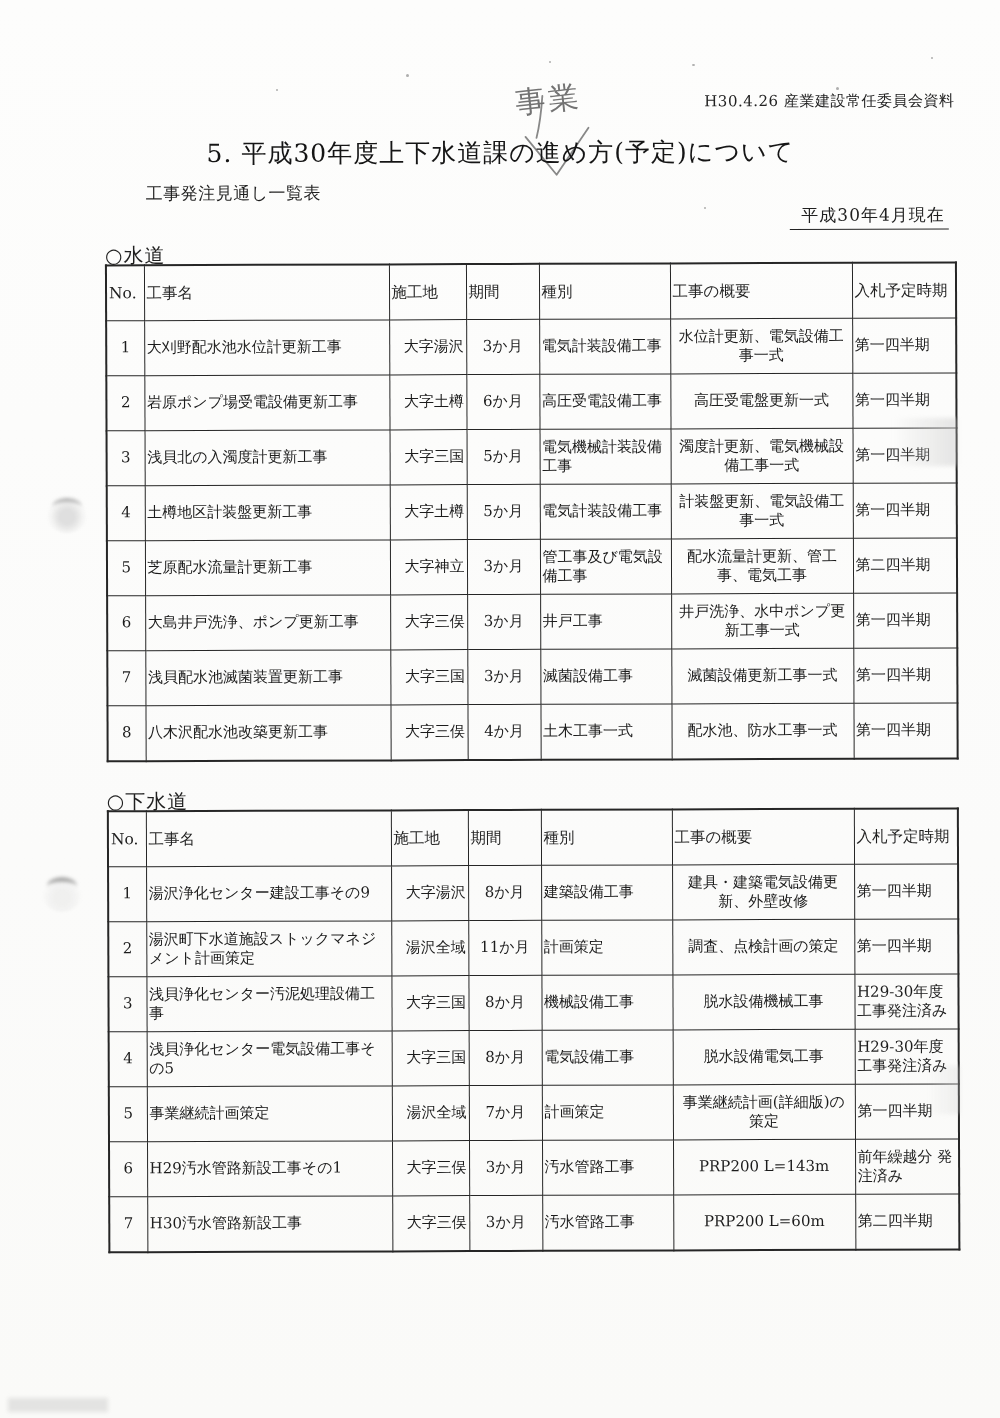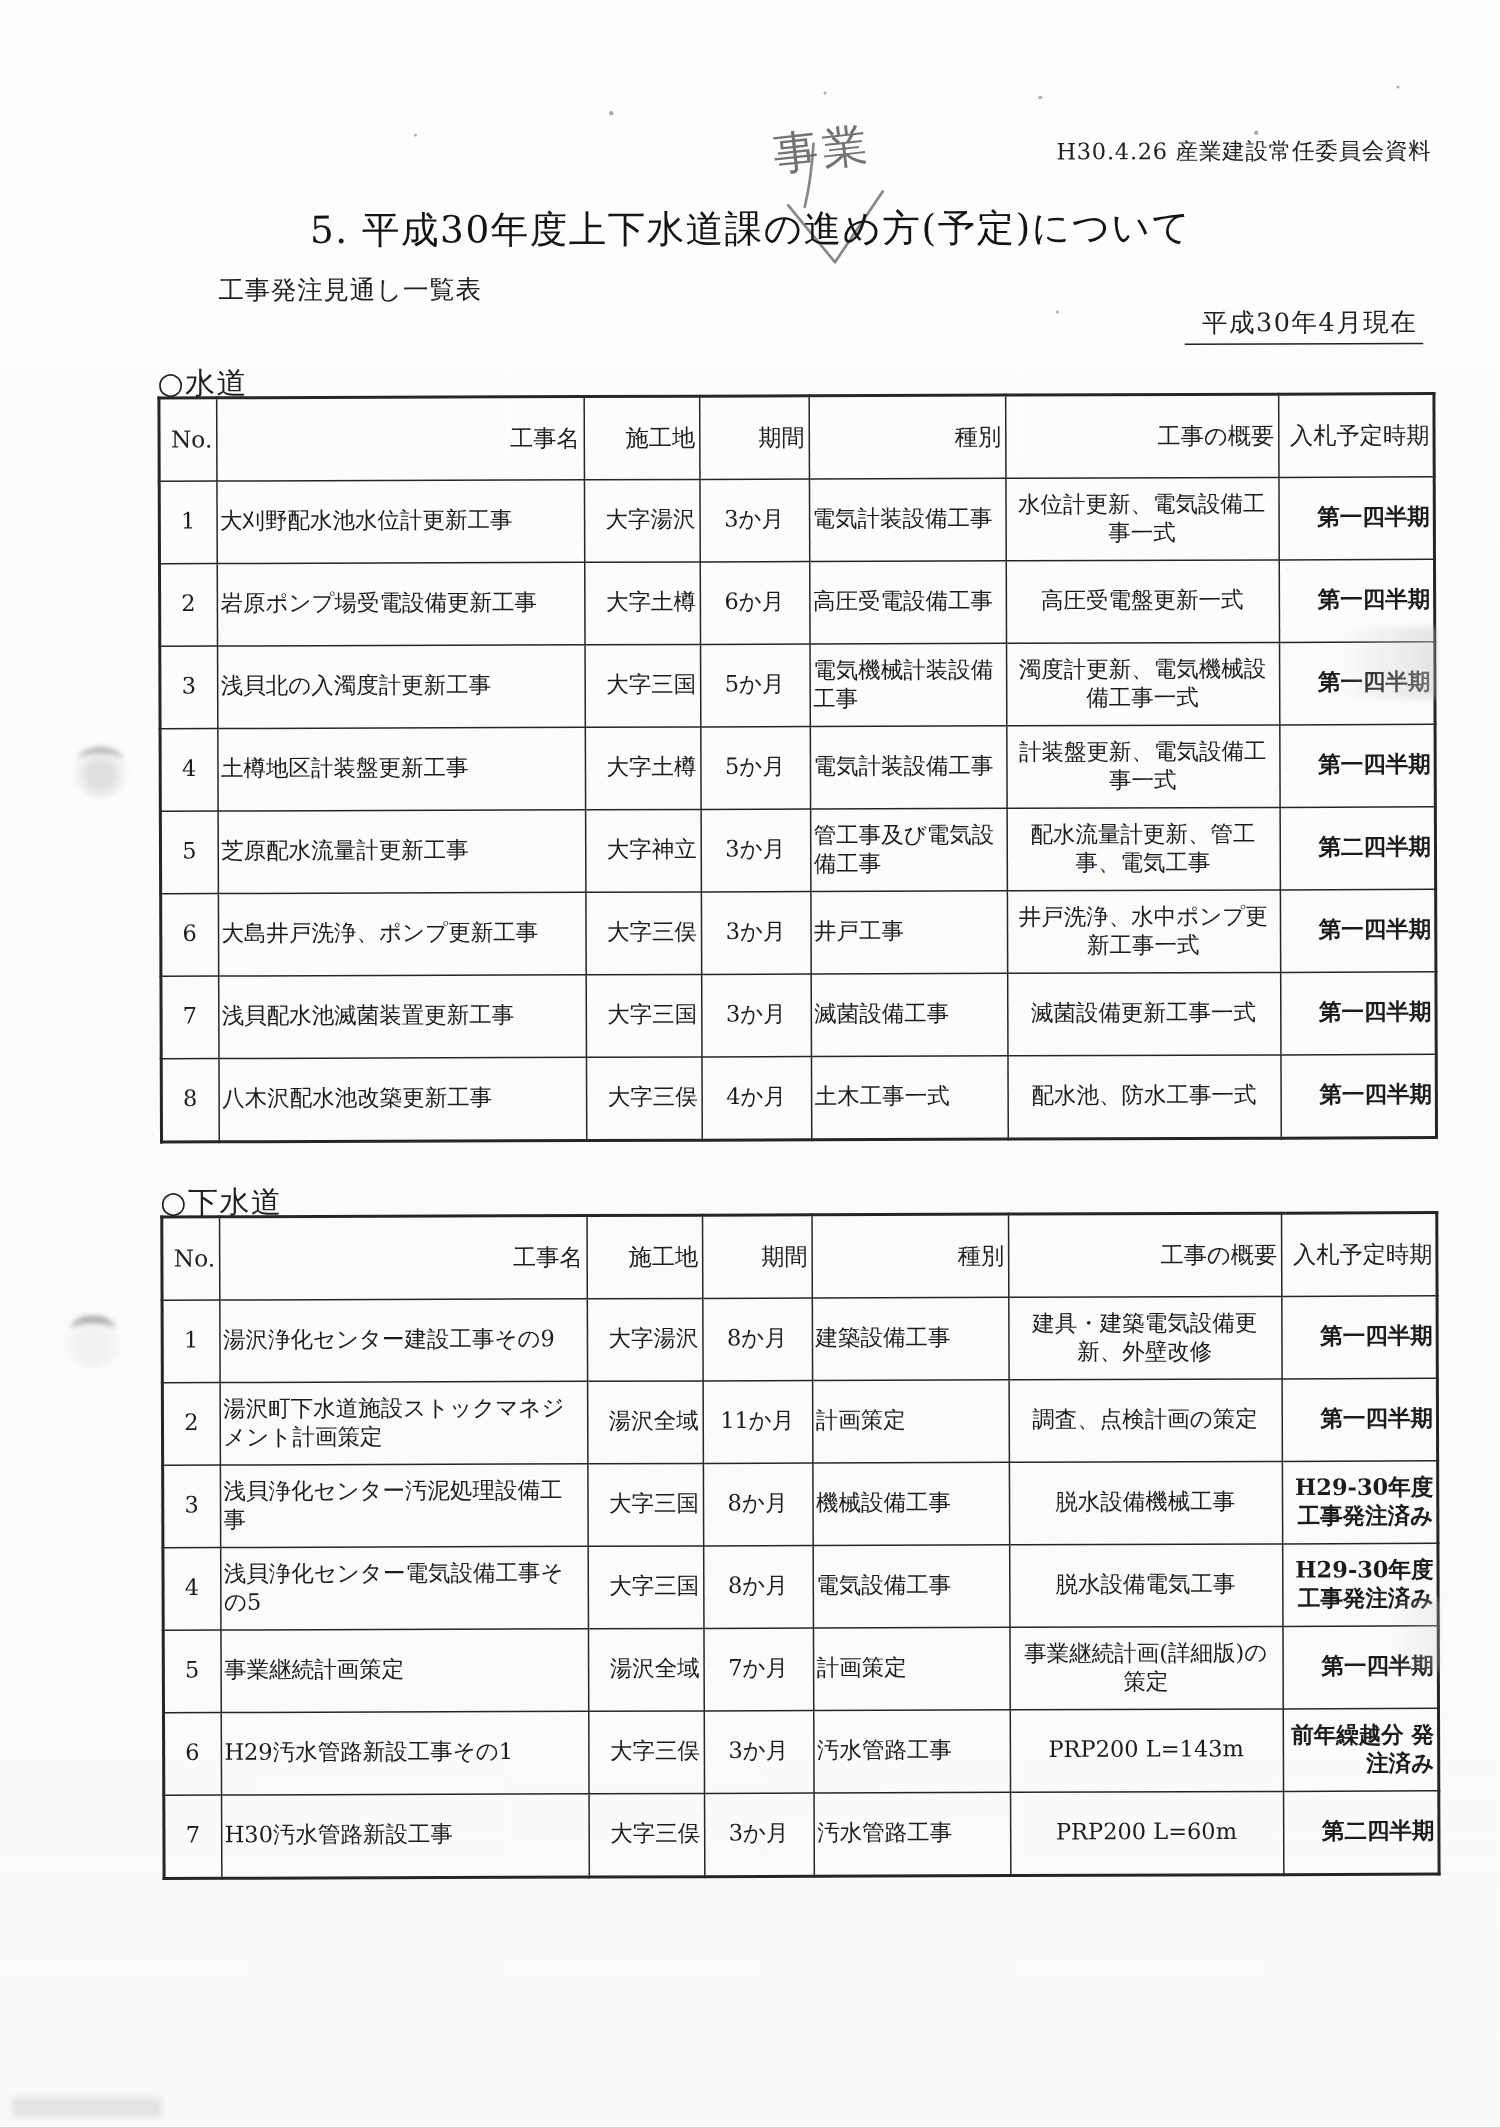--- a/index.html
+++ b/index.html
@@ -20,29 +20,29 @@
   .section-label{position:absolute;left:106px;font-size:20px;letter-spacing:1px;}
   .sec-water{top:241px;}
   .sec-sewer{top:787px;}
 
   table.doc{position:absolute;left:106px;border-collapse:collapse;table-layout:fixed;width:850px;
     background:transparent;}
   table.t0{top:263px;}
   table.t1{top:809px;}
   table.doc,table.doc th,table.doc td{border:1.6px solid #262626;}
   table.doc{border-width:2px;}
-  table.doc th{font-weight:normal;font-size:15.5px;text-align:right;vertical-align:middle;height:50px;padding:2px;}
+  table.doc th{font-weight:normal;font-size:15.5px;text-align:left;vertical-align:middle;height:50px;padding:2px;}
   table.doc td{font-size:15px;line-height:1.28;vertical-align:middle;height:50px;padding:2px;color:#1c1c1c;}
   td.c0{text-align:center;}
   td.c1{text-align:left;padding:3px 6px;border-radius:26px;}
   td.c2{text-align:right;}
   td.c3{text-align:center;}
   td.c4{text-align:left;padding:3px 8px;}
   td.c5{text-align:center;padding:3px 5px;border-radius:10px;}
-  td.c6{text-align:right;font-weight:bold;}
+  td.c6{text-align:left;}
 
   
   .hand-annot{position:absolute;top:80px;left:517px;font-size:30px;color:#5c5c5c;
     letter-spacing:3px;transform:rotate(-6deg);opacity:.85;}
   .caret-svg{position:absolute;top:70px;left:500px;}
 
   
   .hole{position:absolute;width:40px;height:36px;border-radius:50%;
     background:radial-gradient(circle at 50% 55%, rgba(190,190,190,.45) 0 28%, rgba(225,225,225,.3) 55%, rgba(255,255,255,0) 72%);
     filter:blur(1px);}

